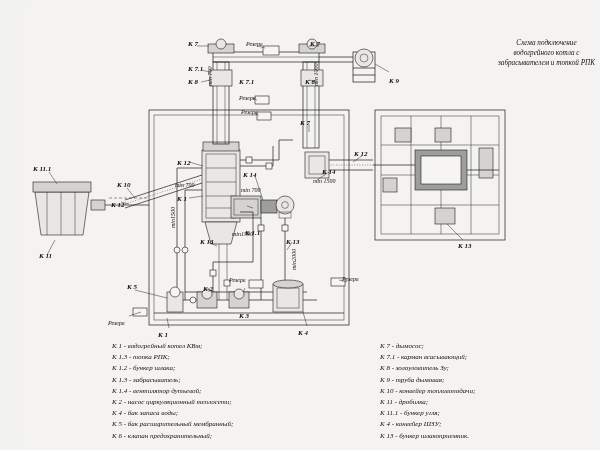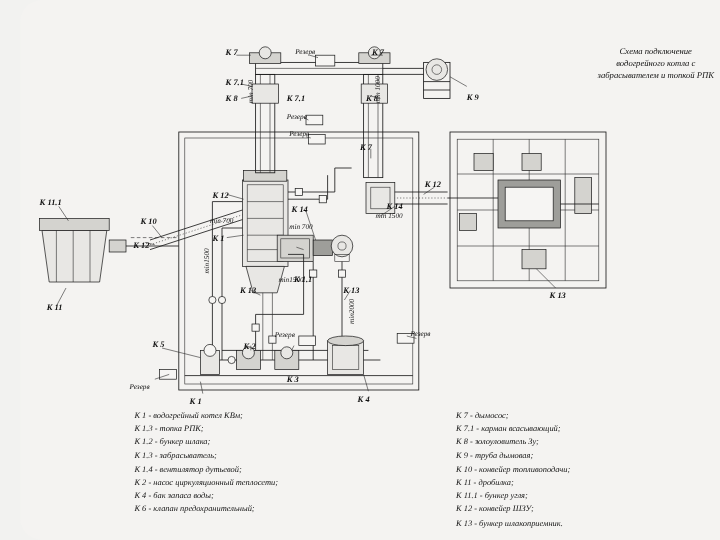--- a/index.html
+++ b/index.html
@@ -291,27 +291,28 @@
   </div>
 
   <div class="legend" id="legend-left" style="left:95px; top:341px;">
       <div>К 1  -  водогрейный котел КВм;</div>
       <div>К 1.3  -  топка РПК;</div>
       <div>К 1.2  -  бункер шлака;</div>
       <div>К 1.3  -  забрасыватель;</div>
       <div>К 1.4  -  вентилятор дутьевой;</div>
       <div>К 2  -  насос циркуляционный теплосети;</div>
       <div>К 4  -  бак запаса воды;</div>
+      <div>К 5  -  бак расширительный мембранный;</div>
       <div>К 6  -  клапан предохранительный;</div>
     </div>
   <div class="legend" id="legend-right" style="left:363px; top:341px;">
       <div>К 7  -  дымосос;</div>
       <div>К 7.1  -  карман всасывающий;</div>
       <div>К 8  -  золоуловитель Зу;</div>
       <div>К 9  -  труба дымовая;</div>
       <div>К 10  -  конвейер топливоподачи;</div>
       <div>К 11  -  дробилка;</div>
       <div>К 11.1  -  бункер угля;</div>
-      <div>К 12  -  конвейер ШЗУ;</div>
+      <div>К 4  -  конвейер ШЗУ;</div>
       <div>К 13  -  бункер шлакоприемник.</div>
     </div>
 
 </div>
 
 </body></html>

